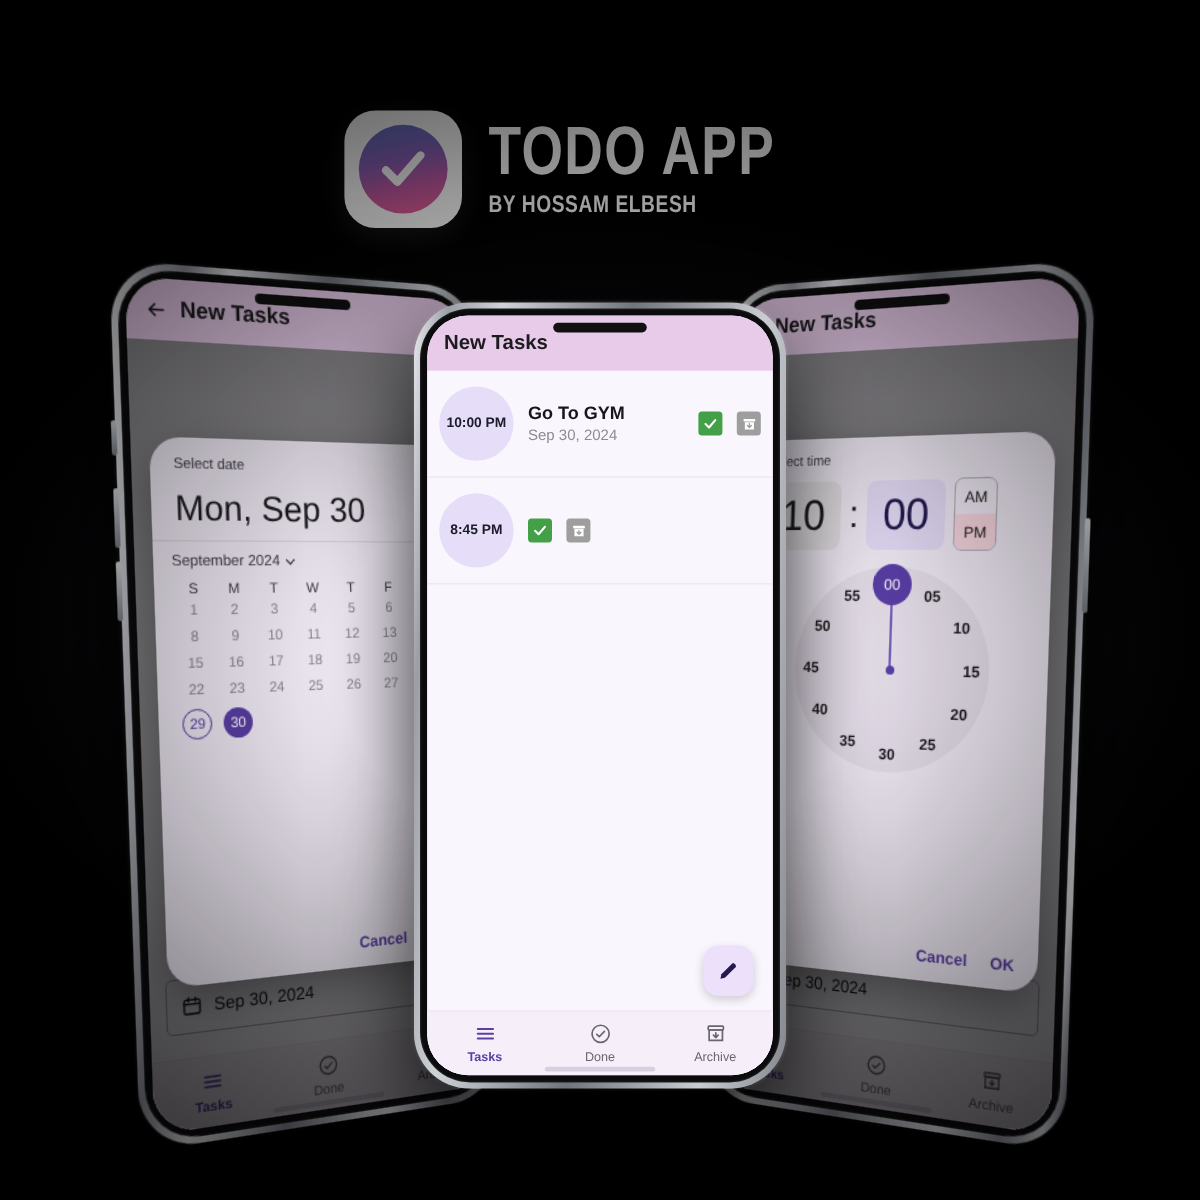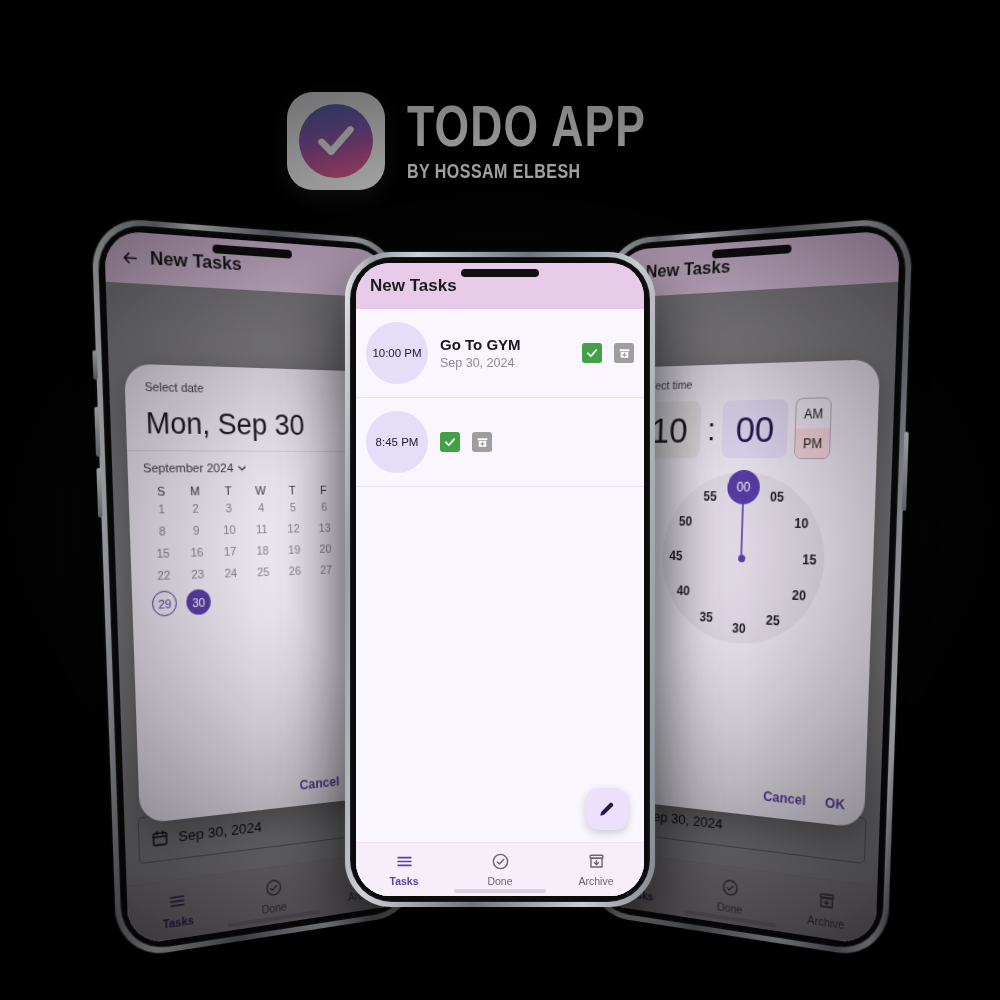--- a/index.html
+++ b/index.html
@@ -83,21 +83,21 @@
   .scrim { position: absolute; inset: 0; background: rgba(0,0,0,.45); }
 
   
   .task-row {
     display: flex; align-items: center; gap: 12px;
     padding: 13px 10px; border-bottom: 1px solid #ece3f2;
   }
   .time-bubble {
     width: 62px; height: 62px; border-radius: 50%; background: #e6ddf8;
     display: flex; align-items: center; justify-content: center;
-    font-size: 11.5px; font-weight: 400; color: #1b1b2a; flex: 0 0 auto;
+    font-size: 11.5px; font-weight: 700; color: #1b1b2a; flex: 0 0 auto;
   }
   .task-meta { flex: 1 1 auto; min-width: 0; }
   .task-title { font-size: 15px; font-weight: 700; color: #16161c; }
   .task-date { font-size: 12.5px; color: #8d8a93; margin-top: 3px; }
   .sq-btn {
     width: 20px; height: 20px; border-radius: 3px; flex: 0 0 auto;
     display: flex; align-items: center; justify-content: center;
   }
   .sq-done { background: #43a047; }
   .sq-arch { background: #9e9e9e; }

